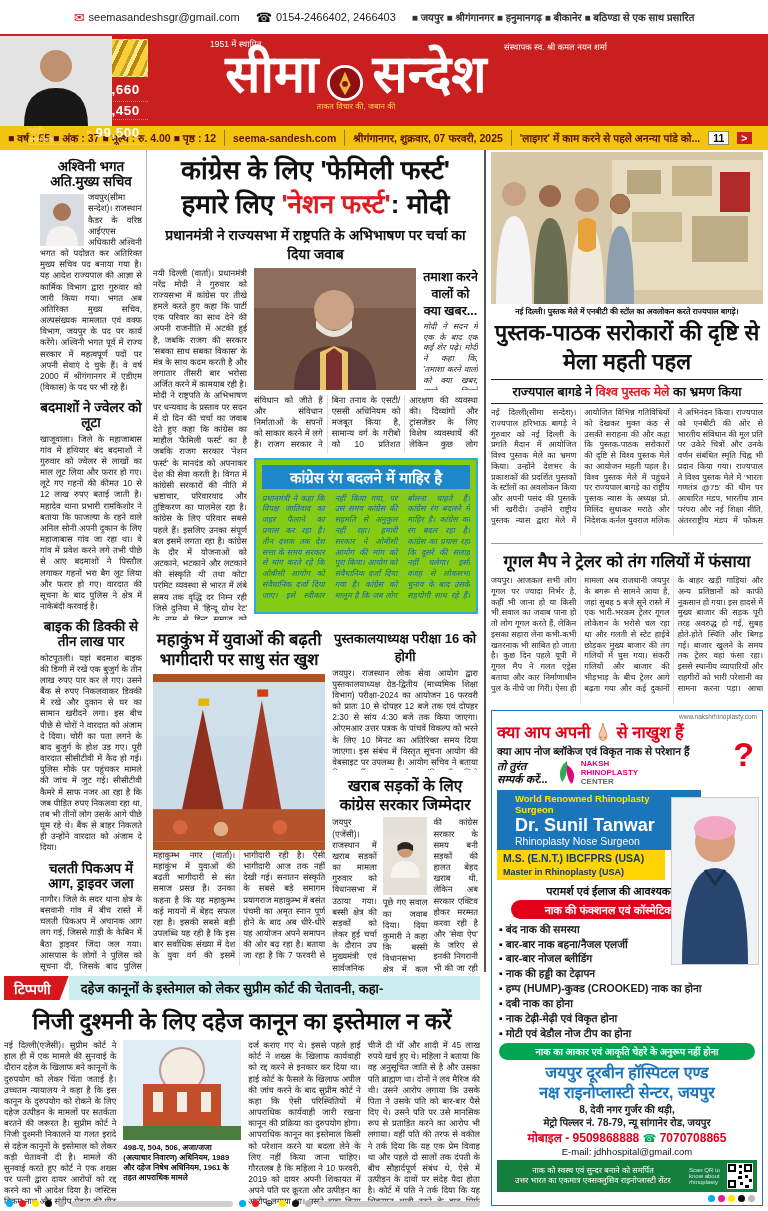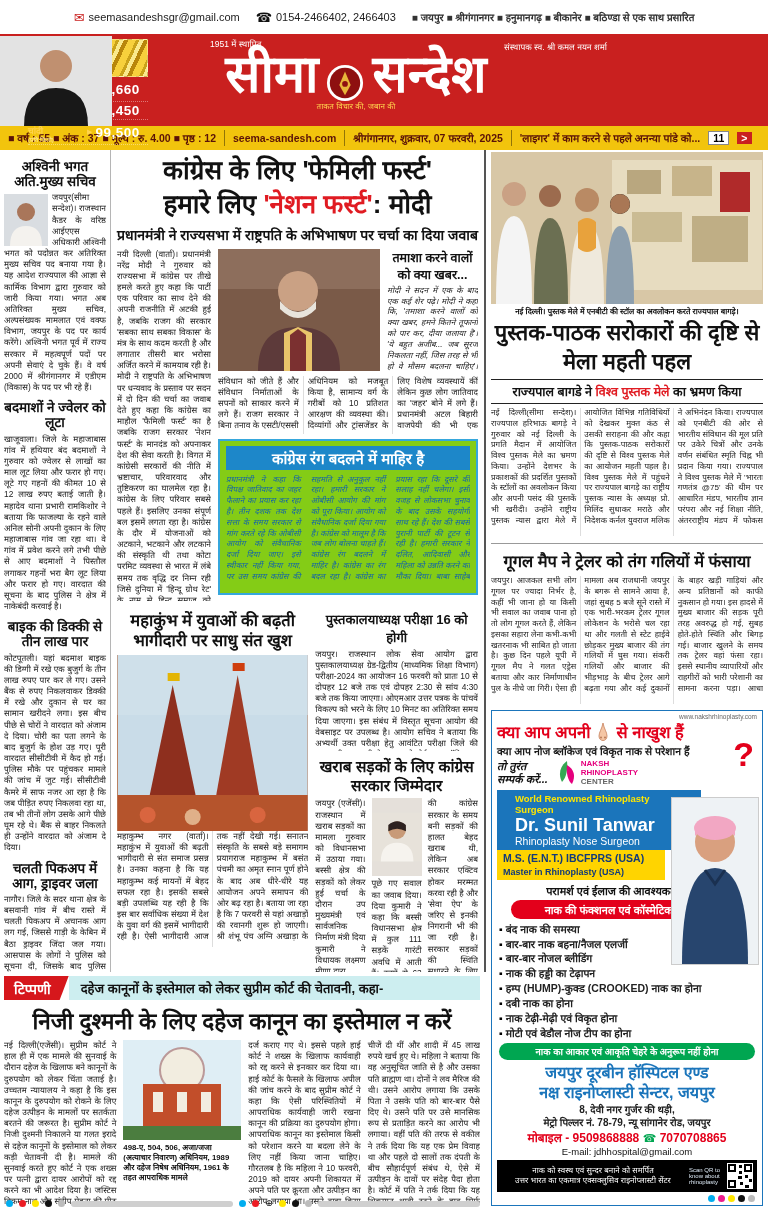--- a/index.html
+++ b/index.html
@@ -33,21 +33,21 @@
   .actor-photo{position:absolute;right:0;top:2px;width:112px;height:90px;background:linear-gradient(#ededed,#cfcfcf);overflow:hidden;}
   
   .dateline{height:24px;background:#f2c40d;display:flex;align-items:center;gap:8px;
     padding:0 8px;font-size:10.5px;font-weight:bold;color:#5a1208;white-space:nowrap;}
   .dl-sep{width:1px;height:70%;background:#00000066;flex:none;}
   .promo-page{background:#fff;color:#000;padding:0 4px;border:1px solid #888;}
   .promo-arrow{background:#c9201f;color:#fff;padding:0 4px;font-weight:800;}
   
   .main-row{display:flex;}
   .left-wrap{width:486px;flex:none;}
-  .cols-row{display:flex;height:822px;overflow:hidden;}
+  .cols-row{display:flex;height:822px;overflow:hidden;padding-left:36px;}
   .col-left{width:102px;flex:none;padding:2px 4px;border-right:1px solid #b5b5b5;}
   .col-mid{flex:1;padding:2px 6px;border-right:2px solid #555;}
   .col-right{flex:1;padding:2px 5px;}
   .body-txt{font-size:8.4px;line-height:1.33;text-align:justify;color:#1c1c1c;margin:0;}
   .caption{font-size:7.8px;font-weight:bold;color:#111;margin:2px 0;}
   .photo{position:relative;overflow:hidden;}
   .photo svg{display:block;width:100%;height:100%;}
   
   .la h3{font-size:13.5px;line-height:1.12;text-align:center;margin:7px 0 3px;font-weight:800;}
   .bhagat-photo{float:left;width:44px;height:52px;margin:2px 4px 1px 0;background:#cdd5dc;}
@@ -111,21 +111,21 @@
   .ad-q{font-weight:800;font-size:11px;text-align:center;margin:3px 0 2px;}
   .ad-red-pill{background:#e3001b;color:#fff;border-radius:10px;text-align:center;font-weight:800;font-size:11px;padding:2px 0;margin:0 14px 3px;}
   .ad-bullets{list-style:none;margin:0;padding:0 0 0 2px;font-size:10.5px;font-weight:bold;color:#222;line-height:1.42;}
   .ad-bullets li::before{content:"▪ ";color:#000;}
   .ad-green-pill{background:#00a651;color:#fff;border-radius:10px;text-align:center;font-size:9.5px;font-weight:700;padding:2px 0;margin:2px 2px 3px;}
   .ad-hosp{color:#1b75bb;font-weight:800;text-align:center;font-size:16px;line-height:1.25;}
   .ad-addr{text-align:center;font-size:10px;font-weight:bold;color:#222;line-height:1.3;}
   .ad-mobile{text-align:center;color:#e3001b;font-weight:800;font-size:12px;}
   .wa-ic{color:#00a651;font-size:11px;}
   .ad-email{text-align:center;font-size:9.5px;color:#111;}
-  .ad-footer{background:#000000;color:#fff;display:flex;align-items:center;gap:4px;padding:3px 4px;font-size:8px;margin-top:3px;}
+  .ad-footer{background:#15803d;color:#fff;display:flex;align-items:center;gap:4px;padding:3px 4px;font-size:8px;margin-top:3px;}
   .ft-txt{flex:1;text-align:center;line-height:1.3;}
   .qr-note{font-size:6px;width:34px;color:#dce9f5;}
   .qr{width:26px;height:26px;background:#fff;flex:none;}
   .ad-dots{display:flex;justify-content:flex-end;gap:3px;padding:3px 2px 1px;}
   
   .comment{padding:2px 6px 0 4px;}
   .c-head{display:flex;align-items:stretch;height:24px;margin-top:2px;}
   .c-tag{background:#d6171c;color:#fff;font-weight:800;font-size:14px;padding:1px 18px 0 10px;display:flex;align-items:center;
     clip-path:polygon(0 0,100% 0,86% 100%,0 100%);}
   .c-kicker{flex:1;background:#cdeef0;font-weight:800;font-size:13px;display:flex;align-items:center;padding-left:12px;color:#111;}

